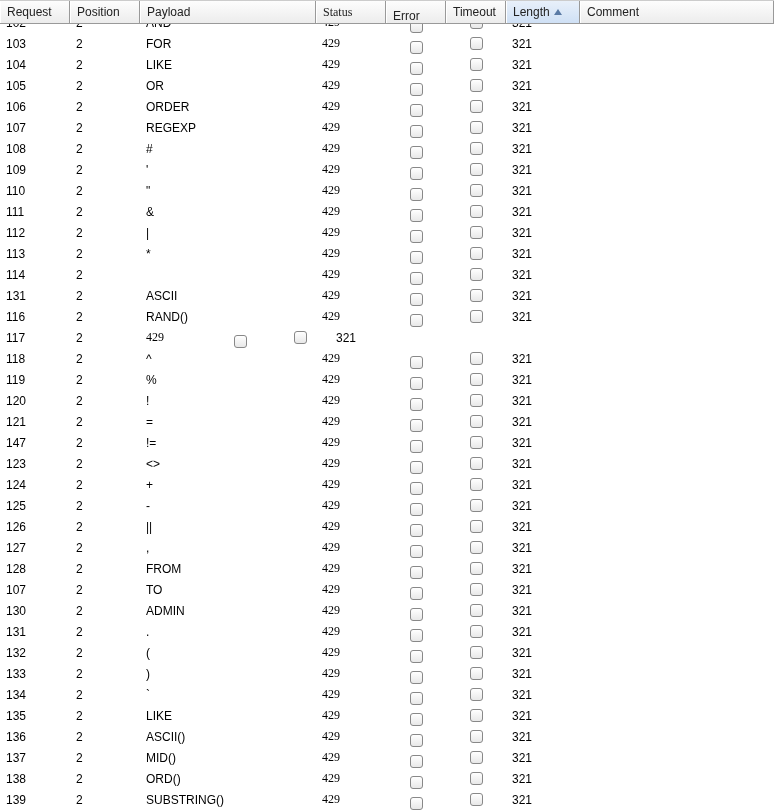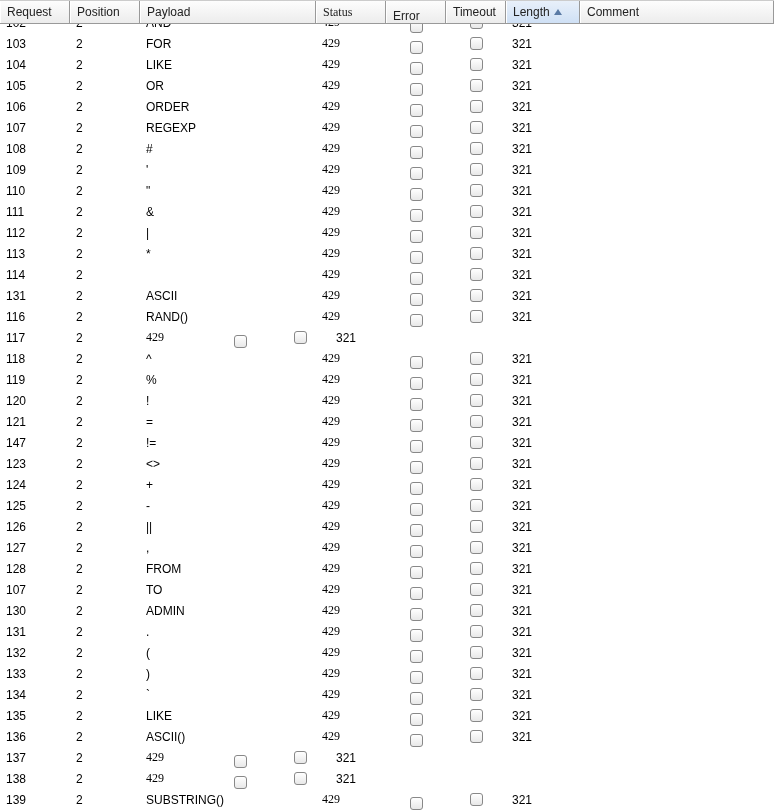--- a/index.html
+++ b/index.html
@@ -616,33 +616,35 @@
           </div>
           <div class="data-cell col-timeout">
             <span class="checkbox"></span>
           </div>
           <div class="data-cell col-length">321</div>
           <div class="data-cell col-comment"></div>
         </div>
         <div class="data-row">
           <div class="data-cell col-request">137</div>
           <div class="data-cell col-position">2</div>
+          <div class="data-cell col-payload">MID()</div>
           <div class="data-cell col-status">429</div>
           <div class="data-cell col-error">
             <span class="checkbox"></span>
           </div>
           <div class="data-cell col-timeout">
             <span class="checkbox"></span>
           </div>
           <div class="data-cell col-length">321</div>
           <div class="data-cell col-comment"></div>
         </div>
         <div class="data-row">
           <div class="data-cell col-request">138</div>
           <div class="data-cell col-position">2</div>
+          <div class="data-cell col-payload">ORD()</div>
           <div class="data-cell col-status">429</div>
           <div class="data-cell col-error">
             <span class="checkbox"></span>
           </div>
           <div class="data-cell col-timeout">
             <span class="checkbox"></span>
           </div>
           <div class="data-cell col-length">321</div>
           <div class="data-cell col-comment"></div>
         </div>

